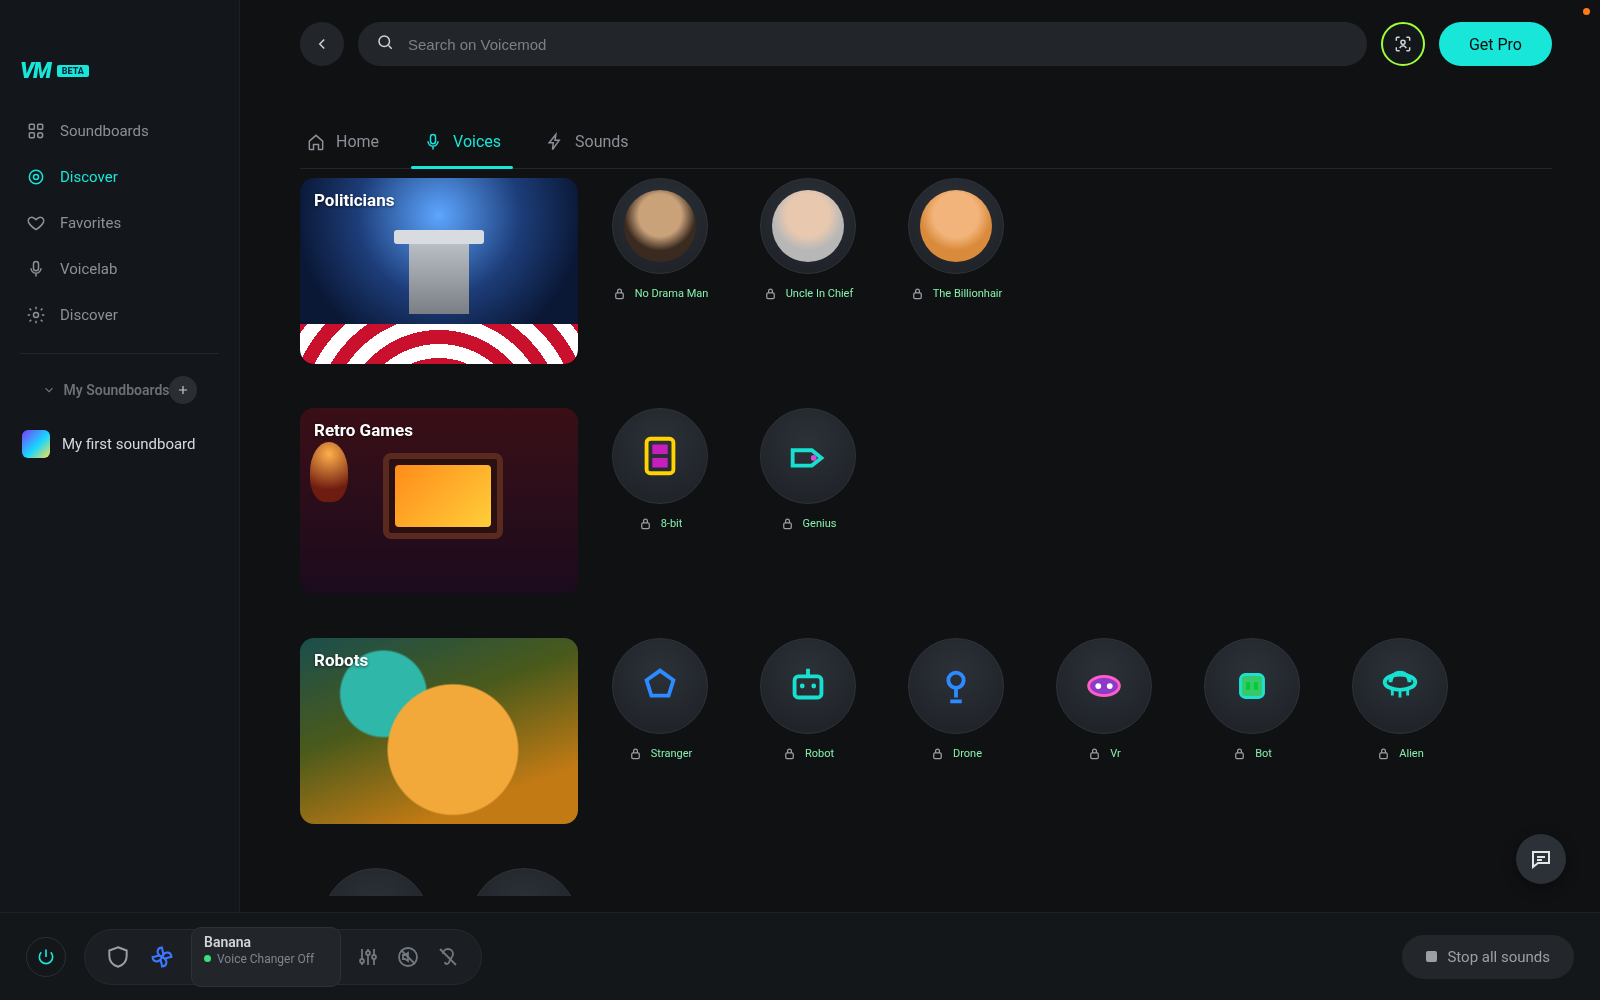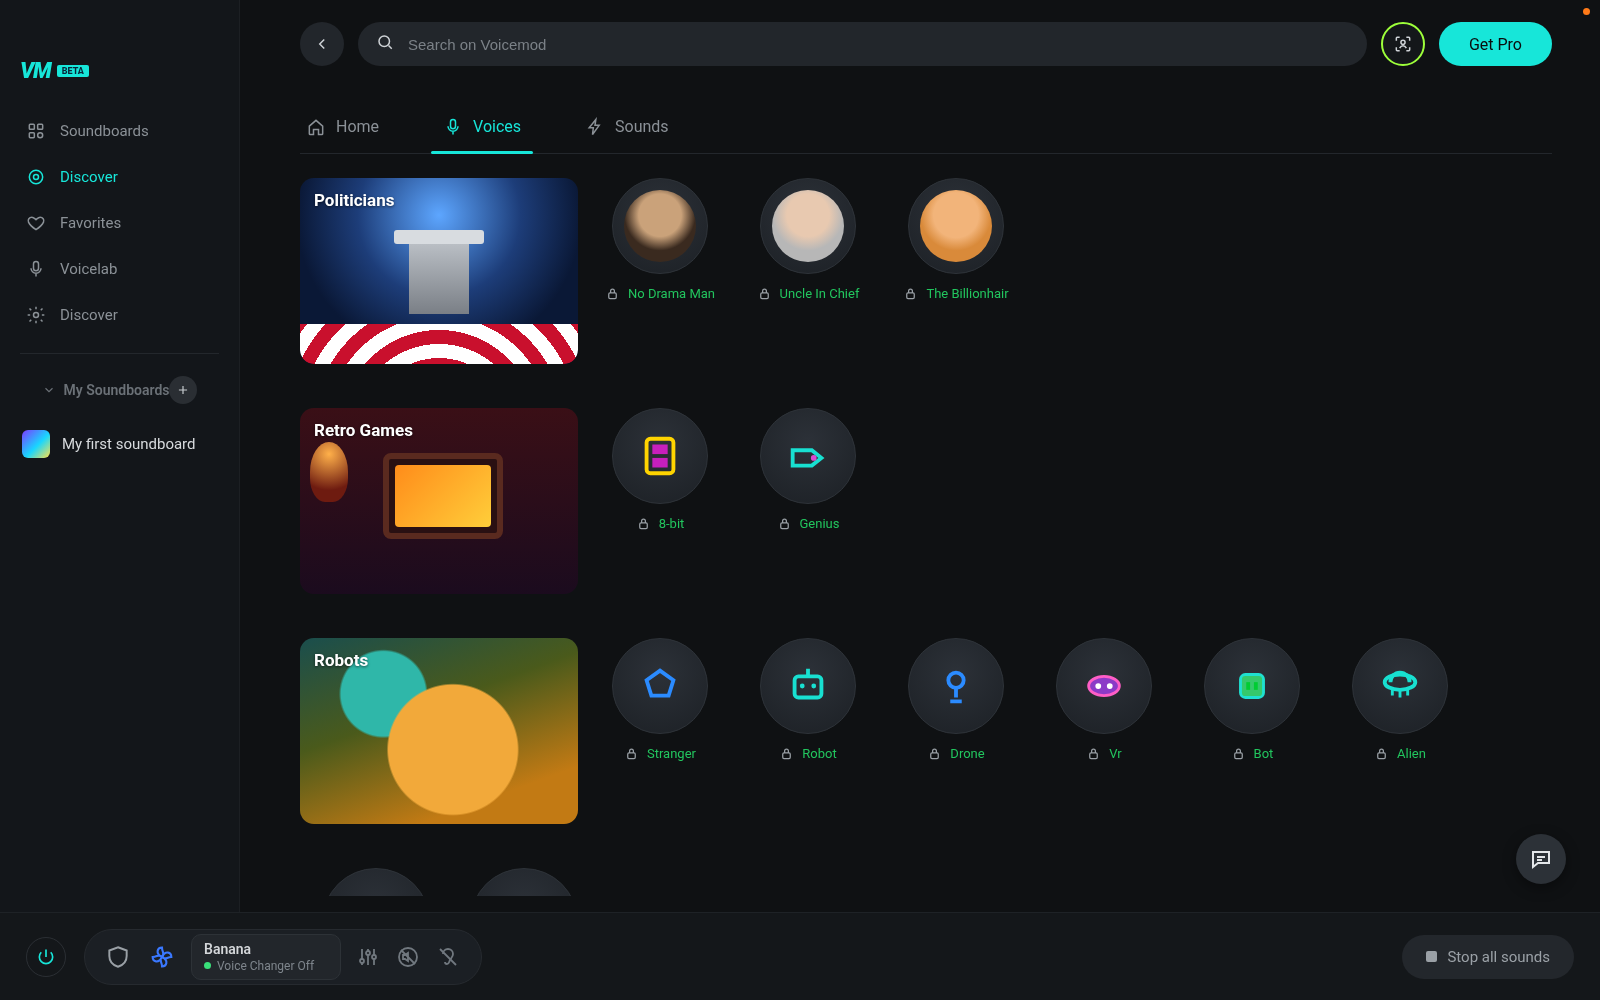--- a/index.html
+++ b/index.html
@@ -83,22 +83,22 @@
     width:44px;height:44px;border-radius:50%;border:2px solid var(--lime);
     display:flex;align-items:center;justify-content:center;cursor:pointer;color:#cfd3d7;background:#14171a;
   }
   .pro-btn{
     height:44px;padding:0 30px;border-radius:22px;background:var(--accent);
     color:#0a0c0e;font-weight:400;font-size:16px;display:flex;align-items:center;cursor:pointer;
   }
 
   
   .tabs{
-    position:absolute;left:300px;right:48px;top:100px;height:54px;
-    border-bottom:1px solid #23272c;display:flex;gap:52px;align-items:center;
+    position:absolute;left:300px;right:48px;top:115px;height:54px;
+    border-bottom:1px solid #23272c;display:flex;gap:32px;align-items:center;
   }
   .tab{
     display:flex;align-items:center;gap:10px;height:100%;padding:0 6px;
     color:var(--text-dim);font-size:16px;cursor:pointer;position:relative;
   }
   .tab.active{color:var(--accent);}
   .tab.active::after{
     content:"";position:absolute;left:-6px;right:-6px;bottom:-1px;height:3px;background:var(--accent);border-radius:2px;
   }
   .tab svg{width:20px;height:20px;stroke:currentColor;fill:none;stroke-width:1.8;}
@@ -124,21 +124,21 @@
   .retro-lamp{position:absolute;left:10px;top:34px;width:38px;height:60px;background:radial-gradient(circle at 50% 20%,#ffb04a,#6e1b10 70%);border-radius:50% 50% 40% 40%;}
   .cat-card.robots{background:linear-gradient(160deg,#1a4e4d,#4a5a1b 40%,#c27a14 80%);}
   .robot-bg{position:absolute;inset:0;background:radial-gradient(circle at 55% 60%,#f2a93a 0 34%,transparent 35%),radial-gradient(circle at 30% 30%,#2fb7a9 0 18%,transparent 19%);}
 
   .voices{display:flex;gap:36px;flex-wrap:wrap;}
   .voice{display:flex;flex-direction:column;align-items:center;gap:12px;width:112px;cursor:pointer;}
   .voice-circle{
     width:96px;height:96px;border-radius:50%;background:radial-gradient(circle at 50% 35%,#2c3138,#1c2025);
     display:flex;align-items:center;justify-content:center;border:1px solid #2e3339;
   }
-  .voice-label{display:flex;align-items:center;gap:8px;font-size:13px;color:#22c55e;white-space:nowrap;}
+  .voice-label{display:flex;align-items:center;gap:8px;font-size:11px;color:#86efac;white-space:nowrap;}
   .lock{width:15px;height:15px;}
   .lock svg{width:15px;height:15px;stroke:#9aa0a6;fill:none;stroke-width:2;}
 
   .extra-row{display:flex;gap:36px;margin-top:16px;margin-left:20px;}
   .voice-large .voice-circle{width:108px;height:108px;}
 
   
   .footer{
     position:absolute;left:0;right:0;bottom:0;height:88px;
     background:#14171a;border-top:1px solid #1e2226;
@@ -148,21 +148,21 @@
     width:40px;height:40px;border-radius:50%;border:1px solid #2b2f34;
     display:flex;align-items:center;justify-content:center;cursor:pointer;color:var(--accent);
   }
   .tray{
     display:flex;align-items:center;gap:14px;background:#1b1f24;border:1px solid #262a2f;
     height:56px;border-radius:28px;padding:0 20px 0 18px;
   }
   .tray-icon{width:30px;height:30px;display:flex;align-items:center;justify-content:center;color:#8c939a;}
   .tray-icon.fan svg path{stroke:#3a78ff;}
   .voice-status{
-    background:#22262b;border:1px solid #2d3237;border-radius:10px;padding:6px 18px 6px 12px;
+    background:#22262b;border:1px solid #2d3237;border-radius:10px;padding:6px 18px 20px 12px;
     display:flex;flex-direction:column;gap:2px;min-width:150px;
   }
   .vs-name{color:#d3d6d9;font-size:14px;font-weight:600;}
   .vs-sub{display:flex;align-items:center;gap:6px;color:#7e858c;font-size:12px;}
   .dot-green{width:7px;height:7px;border-radius:50%;background:#39e07a;}
   .util-icon{width:26px;height:26px;color:#71787f;display:flex;align-items:center;justify-content:center;}
 
   .stop-btn{
     margin-left:auto;height:44px;padding:0 24px;border-radius:22px;background:#23272c;
     color:#9aa0a6;font-size:15px;display:flex;align-items:center;gap:10px;cursor:pointer;

